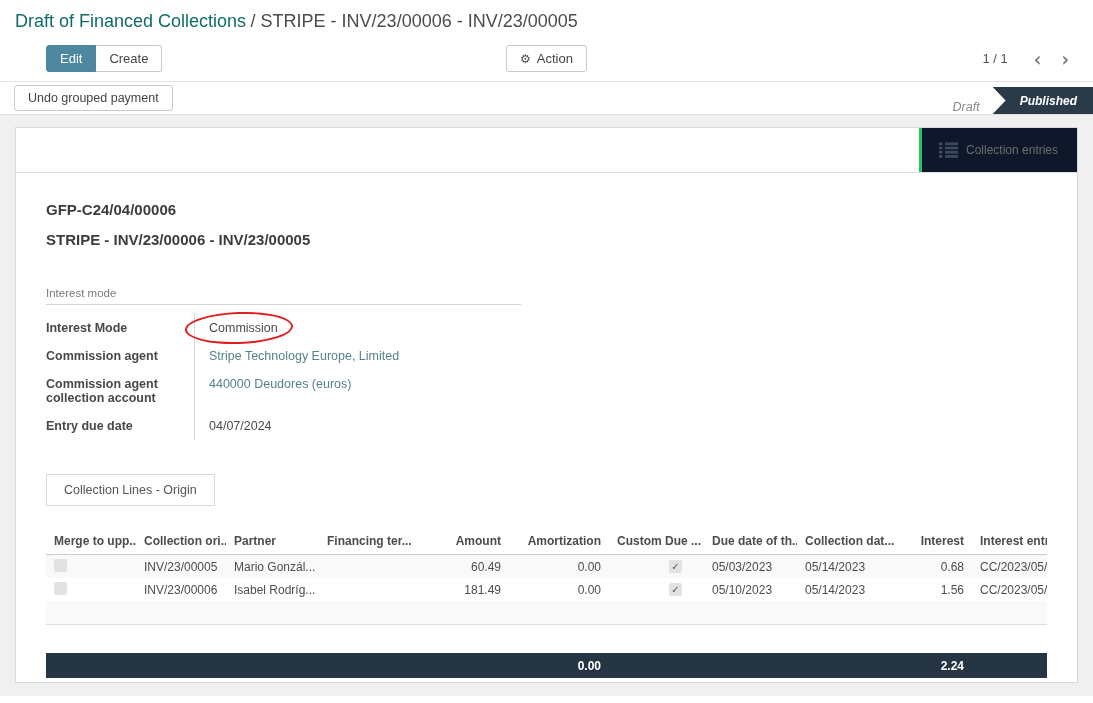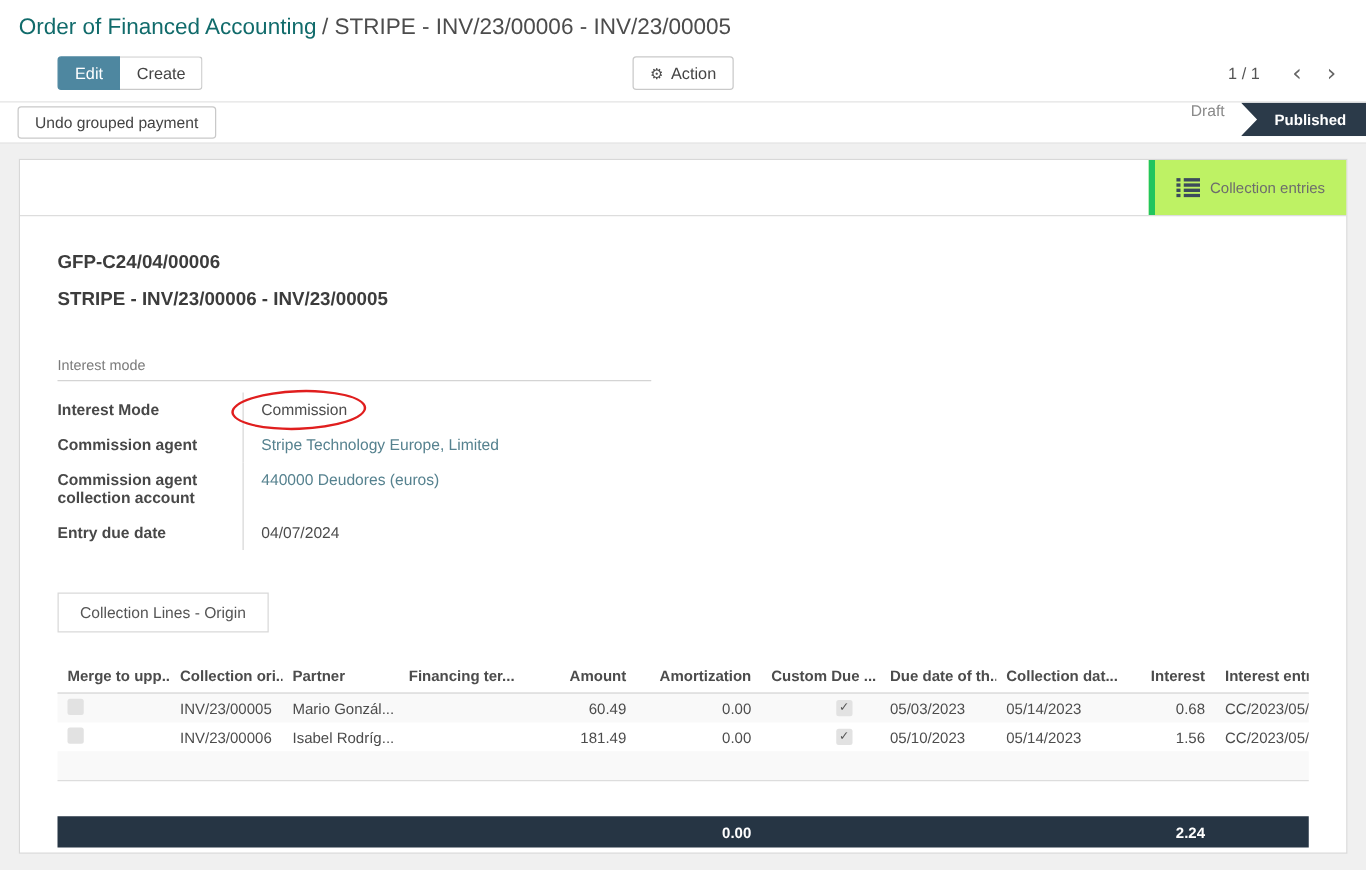--- a/index.html
+++ b/index.html
@@ -24,32 +24,32 @@
   .center-actions .btn { pointer-events:auto; display:flex; align-items:center; gap:6px; }
   .gear { font-family:"DejaVu Sans", sans-serif; font-size:12px; color:#4c4c4c; }
   .pager { margin-left:auto; display:flex; align-items:center; gap:4px; z-index:1; }
   .pager-value { font-size:13px; color:#555; margin-right:14px; }
   .pager-arrow { border:none; background:none; font-size:19px; line-height:14px; color:#666;
                  cursor:pointer; padding:0 8px; font-family:"DejaVu Sans", sans-serif; }
 
   
   .status-row { display:flex; align-items:center; height:33px; border-bottom:1px solid #dedede;
                 background:#fff; padding-left:14px; }
-  .statusbar { margin-left:auto; display:flex; align-items:flex-start; height:100%; }
+  .statusbar { margin-left:auto; display:flex; align-items:flex-end; height:100%;font-style:italic; }
   .status-draft { font-size:12.5px; color:#8a8a8a; margin-right:13px; cursor:pointer; }
   .status-active { height:27px; display:flex; align-items:center; background:#2b3a49; color:#fff;
                    font-size:12px; font-weight:bold; padding:0 16px 0 27px;
                    clip-path:polygon(0 0, 13px 50%, 0 100%, 100% 100%, 100% 0); cursor:pointer; }
 
   
   .content { background:#f0f0f0; padding:12px 15px 13px; height:581px; }
   .sheet { background:#fff; border:1px solid #d8d8d8; height:100%; position:relative; }
   .button-box { height:45px; border-bottom:1px solid #ddd; display:flex; justify-content:flex-end; }
-  .stat-button { display:flex; align-items:center; gap:8px; border-left:5px solid #22c55e;
-                 padding:0 15px 0 17px; min-width:158px; background:#bef264; cursor:pointer; border-top:none; }
+  .stat-button { display:flex; align-items:center; gap:8px; border-left:3px solid #22c55e;
+                 padding:0 15px 0 17px; min-width:158px; background:#0f172a; cursor:pointer; border-top:none; }
   .stat-button span.lbl { font-size:12px; color:#6d6d6d; }
 
   .sheet-body { padding:25px 30px 0; }
   .doc-number { font-size:15px; font-weight:bold; color:#3c3c3c; margin-top:3px; }
   .doc-name   { font-size:15px; font-weight:bold; color:#3c3c3c; margin-top:13px; }
 
   .groups { display:grid; grid-template-columns:1fr 1fr; column-gap:52px; margin-top:39px; }
   .group-title { font-size:11.5px; color:#7a7a7a; border-bottom:1px solid #d4d4d4;
                  padding-bottom:5px; margin-bottom:9px; }
   .field-row { display:grid; grid-template-columns:148px 1fr; }
@@ -82,21 +82,21 @@
   .totals { margin-top:28px; display:grid; grid-template-columns:var(--cols); background:#263544;
             height:25px; align-items:center; color:#fff; font-weight:bold; }
   .totals .tcell { font-size:12px; }
 
   .list-icon { width:19px; height:16px; display:block; }
 </style>
 </head>
 <body>
 
 <div class="breadcrumb-row">
-  <span class="crumb-link">Order of Financed Accounting</span>
+  <span class="crumb-link">Draft of Financed Collections</span>
   <span class="crumb-sep"> <span>/</span> </span>
   <span class="crumb-current">STRIPE - INV/23/00006 - INV/23/00005</span>
 </div>
 
 <div class="control-bar">
   <div class="btn-group">
     <button class="btn btn-primary">Edit</button>
     <button class="btn">Create</button>
   </div>
   <div class="center-actions">

